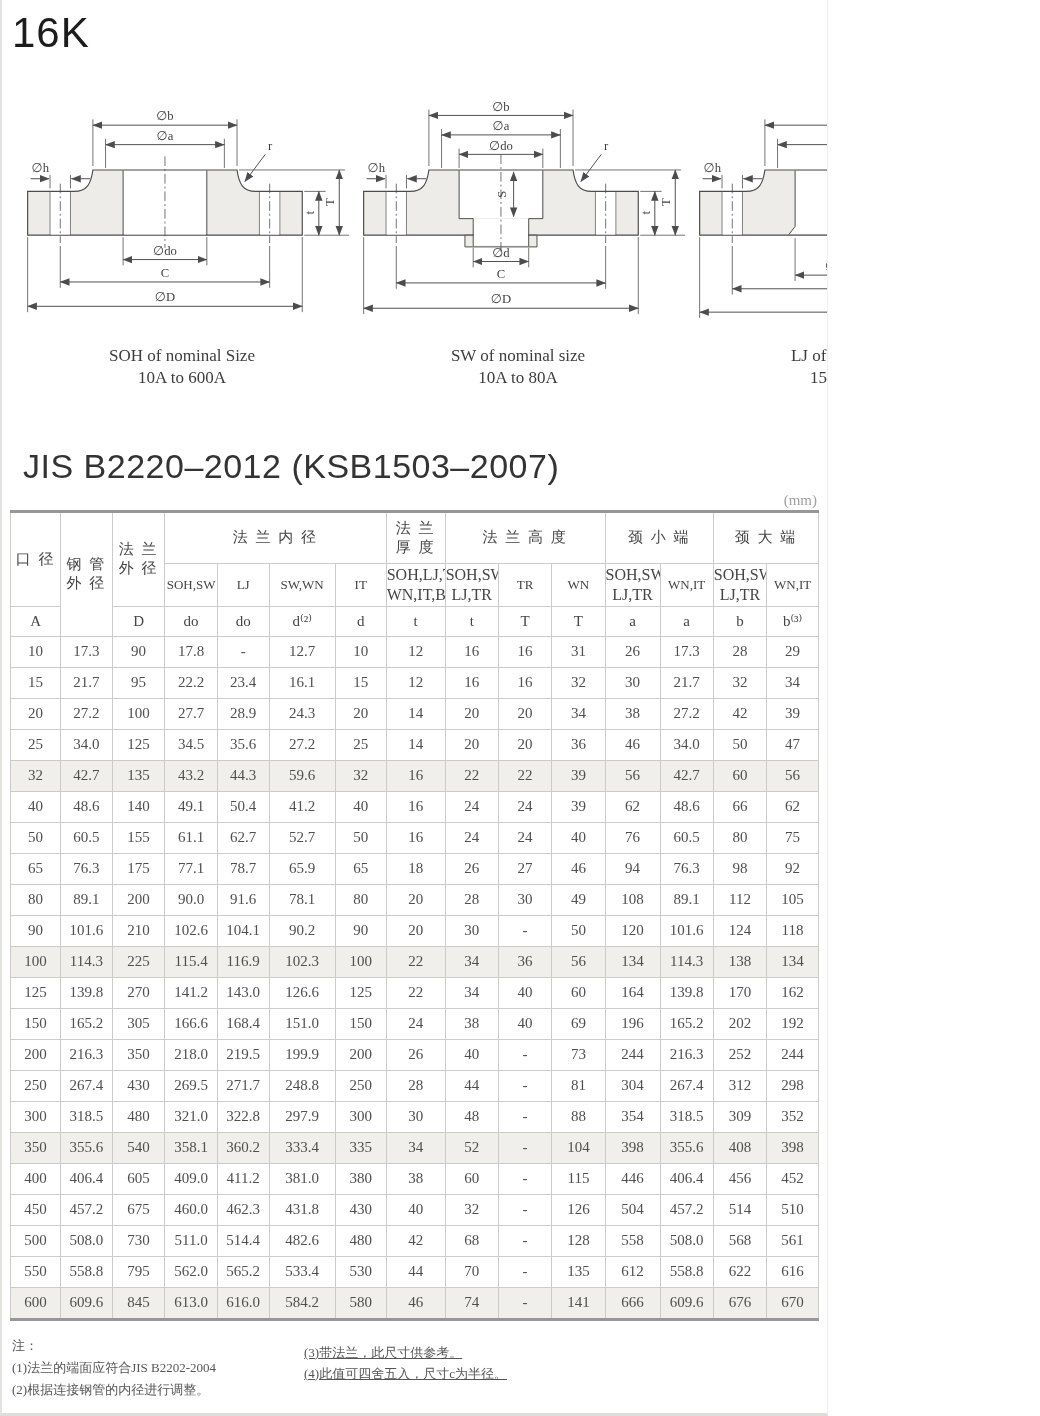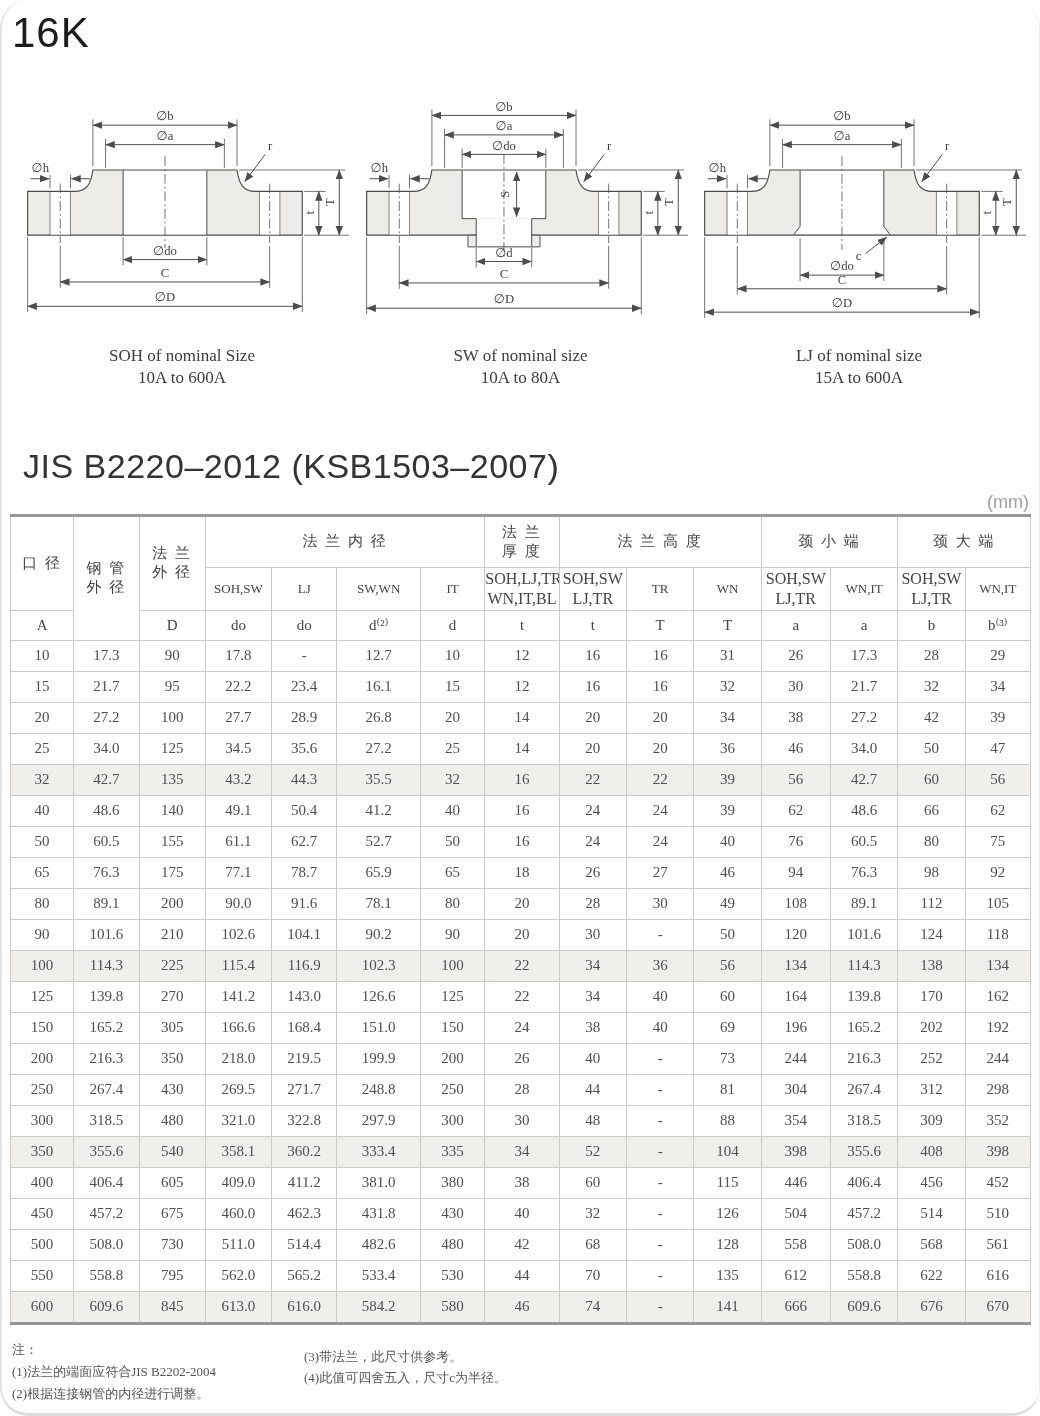--- a/index.html
+++ b/index.html
@@ -1,58 +1,58 @@
 <!DOCTYPE html>
 <html><head>
 <meta charset="utf-8">
 <style>
   html,body { margin:0; padding:0; background:#fff; }
   body { width:1040px; height:1416px; position:relative;
          font-family:"Liberation Serif","DejaVu Serif",serif; color:#4a4a4a; }
-  .page { box-sizing:border-box; width:1040px; height:1416px;
+  .page { box-sizing:border-box; width:828px; height:1416px;
           border-left:2px solid #e3e3e0; border-right:1px solid #efefec; border-bottom:3px solid #dededb;
-          padding:10px 8px 0 8px; overflow:hidden;border-radius:28px; }
+          padding:10px 8px 0 8px; overflow:hidden; }
 
   .brand { font-family:"Liberation Sans","DejaVu Sans",sans-serif; font-size:42px; line-height:1.1;
            color:#1c1c1c; font-weight:400; letter-spacing:1px; margin-left:2px; }
 
   .diagrams { display:flex; justify-content:space-between; margin:38px 4px 0 4px; }
   .diag { width:336px; text-align:center; }
   .diag svg { width:336px; height:auto; display:block; }
   .cap { font-size:17px; color:#3d3d3d; line-height:1.3; margin-top:12px; }
 
   .outline { fill:#edece8; stroke:#4c4c4c; stroke-width:1.2; }
   .wall  { stroke:#4c4c4c; stroke-width:1;   fill:none; }
   .thin  { stroke:#4c4c4c; stroke-width:0.7; fill:none; }
   .ext   { stroke:#4c4c4c; stroke-width:0.8; fill:none; }
   .dl    { stroke:#4c4c4c; stroke-width:1;   fill:none; }
   .cl    { stroke:#4c4c4c; stroke-width:0.8; fill:none; stroke-dasharray:10 3 2 3; }
   .dim   { font-size:13px; fill:#3f3f3f; text-anchor:middle;
            font-family:"Liberation Serif","DejaVu Serif",serif; }
 
   .std-title { font-family:"Liberation Sans","DejaVu Sans",sans-serif; font-size:34px; font-weight:400;
                color:#333; margin:58px 0 0 13px; letter-spacing:0.5px; }
-  .unit { text-align:right; font-size:18px; color:#a0a0a0;
-          font-family:Liberation Sans, sans-serif; margin:6px 2px 1px 0; }
+  .unit { text-align:right; font-size:15px; color:#a0a0a0;
+          font-family:Liberation Serif, serif; margin:6px 2px 1px 0; }
 
   table.spec { width:100%; border-collapse:collapse; table-layout:fixed;
                border-top:3px solid #97979a; border-bottom:3px solid #97979a; }
   .spec th, .spec td { border:1px solid #cbcbc8; text-align:center; vertical-align:middle;
                        font-weight:400; color:#4f4f4f; padding:0; overflow:hidden; }
   .spec thead th { white-space:pre-line; color:#454545; }
   .grp th { font-size:15px; letter-spacing:2px; height:50px; }
   .sub th { font-size:13px; height:42px; letter-spacing:0; line-height:1.25; }
   .sub th.s2 { font-size:16px; }
   .sym th { font-size:15px; height:29px; letter-spacing:0; }
   .spec td { font-size:15px; height:30px; }
   .spec tr.shaded td { background:#f0efec; }
 
   .notes { display:flex; margin:14px 2px 0 2px; font-size:13px; color:#555; }
   .notes .col-l { width:292px; line-height:1.7; }
-  .notes .col-r { padding-top:8px; line-height:1.6; }
+  .notes .col-r { padding-top:8px; line-height:1.6;text-decoration:underline; }
 </style>
 </head>
 <body>
 
 <div class="page">
 
   <div class="brand">16K</div>
 
   <div class="diagrams">
 
@@ -358,21 +358,21 @@
           <td>21.7</td>
           <td>32</td>
           <td>34</td>
         </tr>
         <tr>
           <td>20</td>
           <td>27.2</td>
           <td>100</td>
           <td>27.7</td>
           <td>28.9</td>
-          <td>26.8</td>
+          <td>24.3</td>
           <td>20</td>
           <td>14</td>
           <td>20</td>
           <td>20</td>
           <td>34</td>
           <td>38</td>
           <td>27.2</td>
           <td>42</td>
           <td>39</td>
         </tr>
@@ -392,21 +392,21 @@
           <td>34.0</td>
           <td>50</td>
           <td>47</td>
         </tr>
         <tr class="shaded">
           <td>32</td>
           <td>42.7</td>
           <td>135</td>
           <td>43.2</td>
           <td>44.3</td>
-          <td>35.5</td>
+          <td>59.6</td>
           <td>32</td>
           <td>16</td>
           <td>22</td>
           <td>22</td>
           <td>39</td>
           <td>56</td>
           <td>42.7</td>
           <td>60</td>
           <td>56</td>
         </tr>

